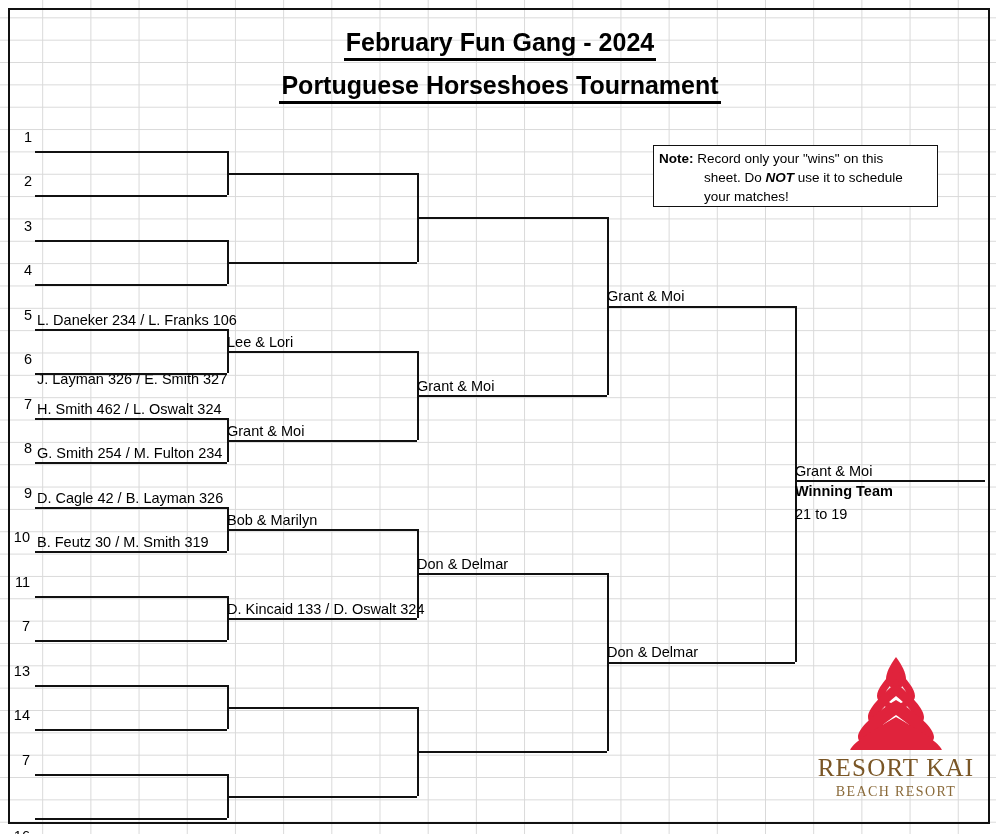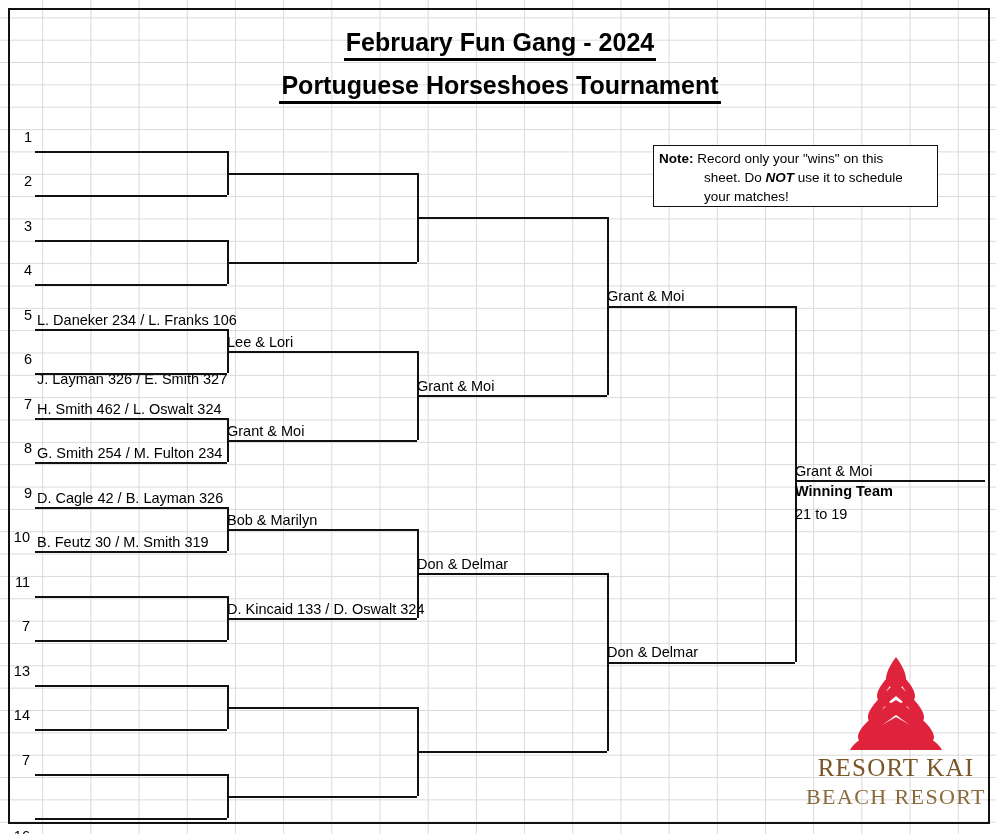--- a/index.html
+++ b/index.html
@@ -60,21 +60,21 @@
   
   #logo{position:absolute;left:806px;top:655px;width:180px;height:165px;}
   #logo svg{display:block;}
   .lg1{
     position:absolute;left:0;top:99px;width:180px;text-align:center;
     font-family:"Liberation Serif", serif;font-size:25px;letter-spacing:1.2px;
     color:#7a5626;
   }
   .lg2{
     position:absolute;left:0;top:129px;width:180px;text-align:center;
-    font-family:"Liberation Serif", serif;font-size:22px;letter-spacing:1.4px;
+    font-family:"Liberation Serif", serif;font-size:14px;letter-spacing:1.4px;
     color:#8a6a3a;
   }
 </style>
 </head>
 <body>
 
 <div id="sheet">
   <div id="frame"></div>
 
   <div class="ttl" id="title1">

